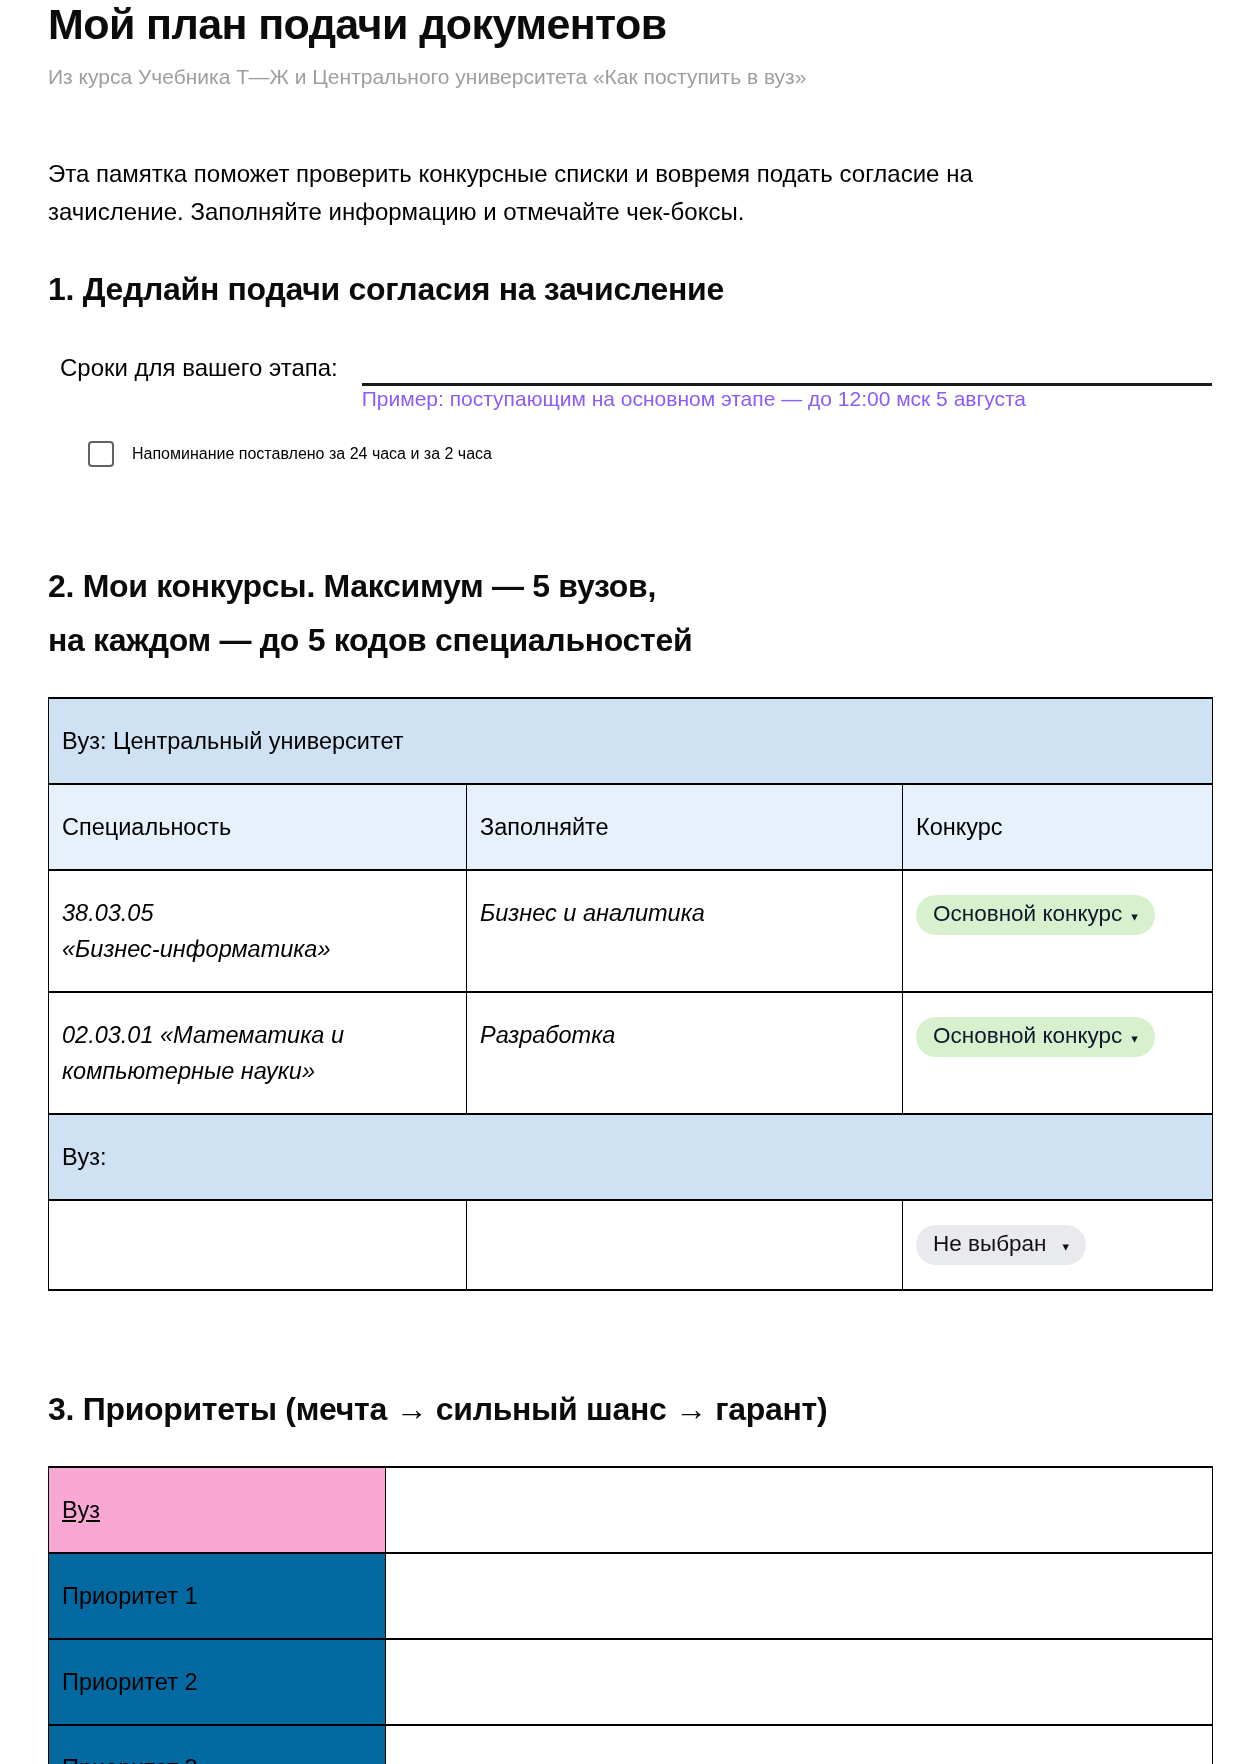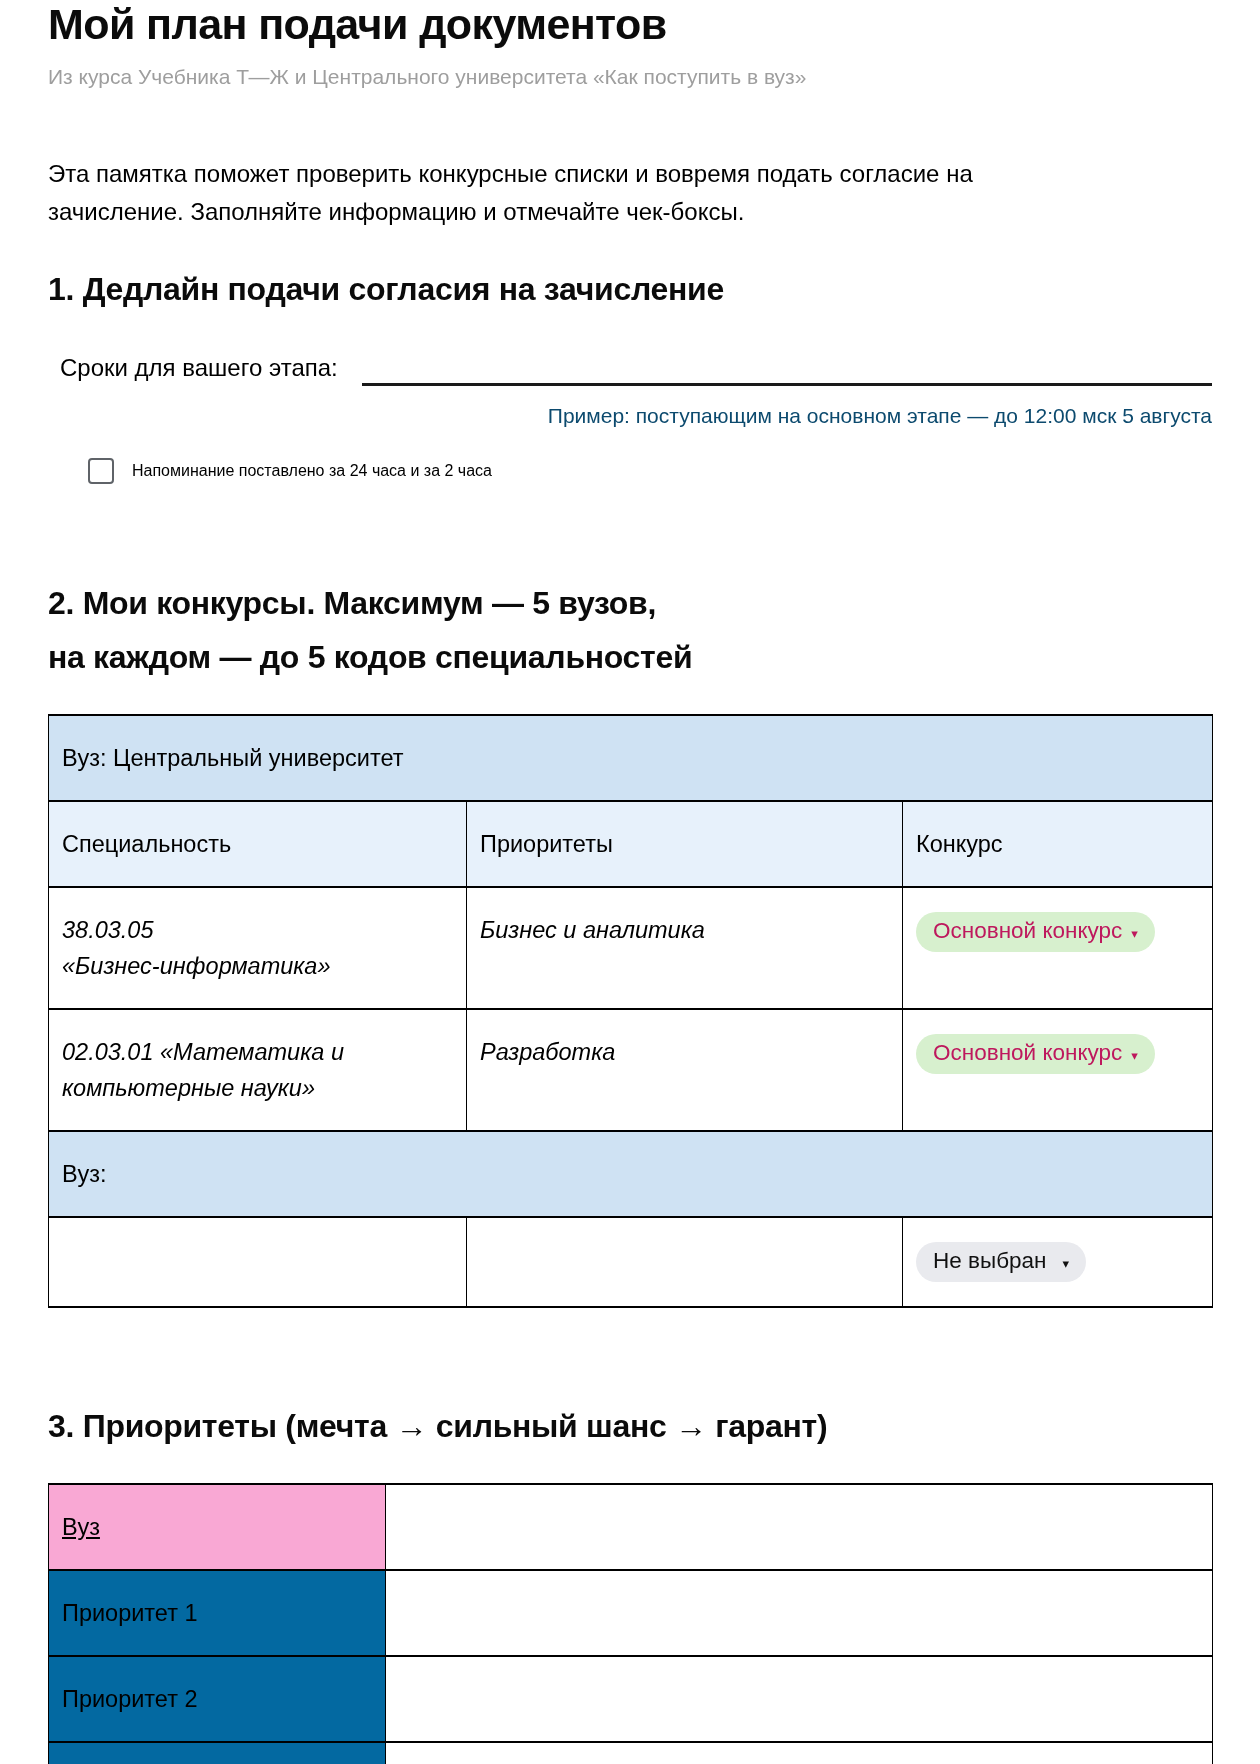--- a/index.html
+++ b/index.html
@@ -33,22 +33,22 @@
   .h2.s2 { margin-top: 92px; line-height: 54px; }
   .h2.s3 { margin-top: 100px; }
   .block { display: block; }
 
   
   .field-row { margin-top: 44px; display: flex; }
   .field-label { font-size: 24px; white-space: nowrap; padding-left: 12px; padding-top: 2px; }
   .field-line-wrap { flex: 1; margin-left: 24px; }
   .field-line { height: 34px; border-bottom: 3px solid #1a1a1a; }
   .hint {
-    margin-top: 18px; text-align: right;
-    font-size: 21px; color: #0c4a6e;
+    margin-top: 1px; 
+    font-size: 21px; color: #8b5cf6;
   }
 
   .checkbox-row { margin-top: 30px; padding-left: 40px; display: flex; align-items: center; }
   .checkbox {
     width: 26px; height: 26px; flex: 0 0 26px;
     border: 2.5px solid #5f6368; border-radius: 4px; background: #fff;
   }
   .checkbox-label { margin-left: 18px; font-size: 16px; }
 
   
@@ -68,21 +68,21 @@
   .italic { font-style: italic; }
   .pre { white-space: pre-line; }
 
   .chip {
     display: inline-flex; align-items: center; gap: 9px;
     padding: 4px 17px 6px 17px; border-radius: 22px;
     font-size: 22.5px; line-height: 30px; white-space: nowrap;
     cursor: default;
   }
   .chip .chip-arrow { font-size: 13px; line-height: 13px; transform: translateY(2px); }
-  .chip.green { background: #d7f0ce; color: #be185d; justify-content: space-between; }
+  .chip.green { background: #d7f0ce; color: #0f172a; justify-content: space-between; }
   .chip.gray  { background: #e9eaee; color: #111; gap: 16px; }
 
   .t2 { margin-top: 38px; }
   .t2 td { height: 68px; }
   .t2 .label-col { background: #0369a1; }
   .t2 tr:first-child .label-col { background: #f9a8d4; text-decoration: underline; }
 </style>
 </head>
 <body>
 
@@ -118,21 +118,21 @@
         <col style="width:418px">
         <col style="width:436px">
         <col style="width:310px">
       </colgroup>
     <tbody>
       <tr class="group-row">
         <td colspan="3">Вуз: Центральный университет</td>
       </tr>
       <tr class="header-row">
         <td>Специальность</td>
-        <td>Приоритеты</td>
+        <td>Заполняйте</td>
         <td>Конкурс</td>
       </tr>
       <tr class="data-row">
         <td class="italic pre">38.03.05
 «Бизнес-информатика»</td>
         <td class="italic">Бизнес и аналитика</td>
         <td>
           <span class="chip green">
             <span>Основной конкурс</span>
             <span class="chip-arrow">▾</span>

